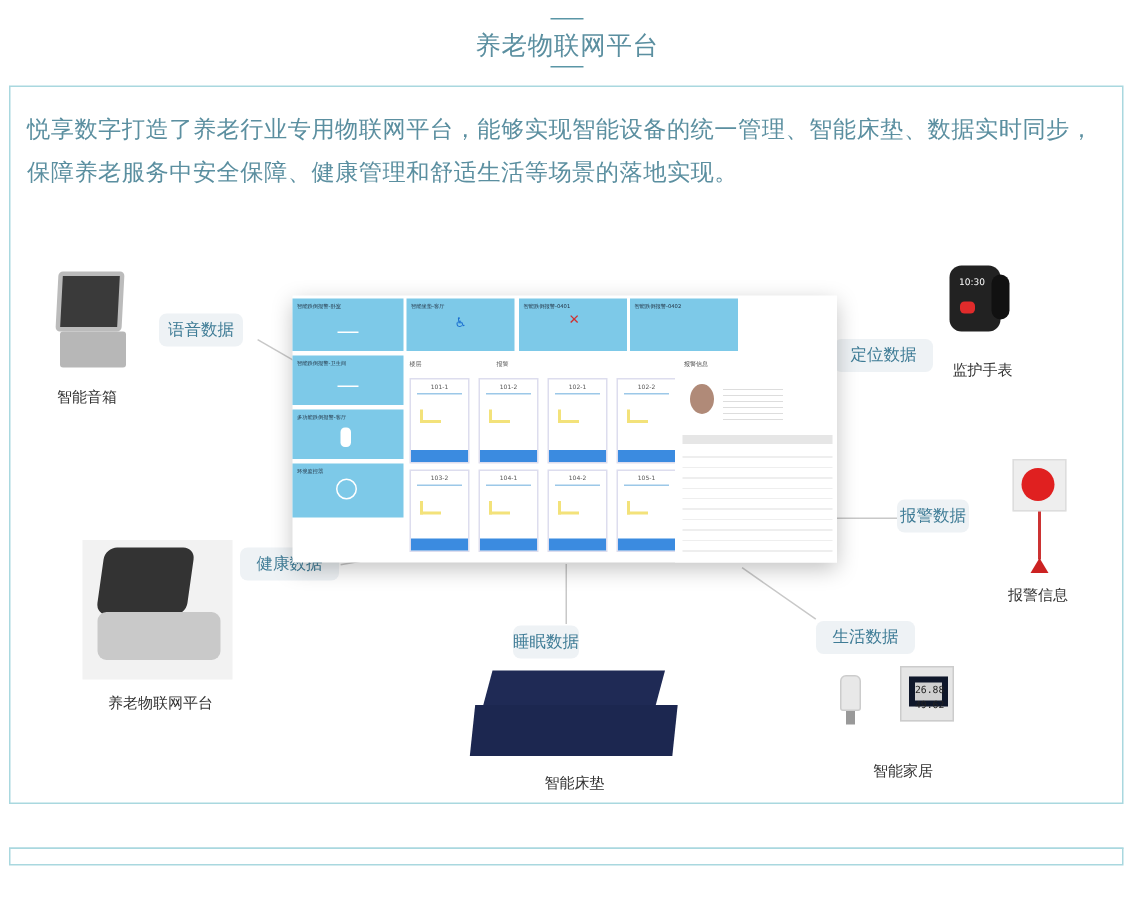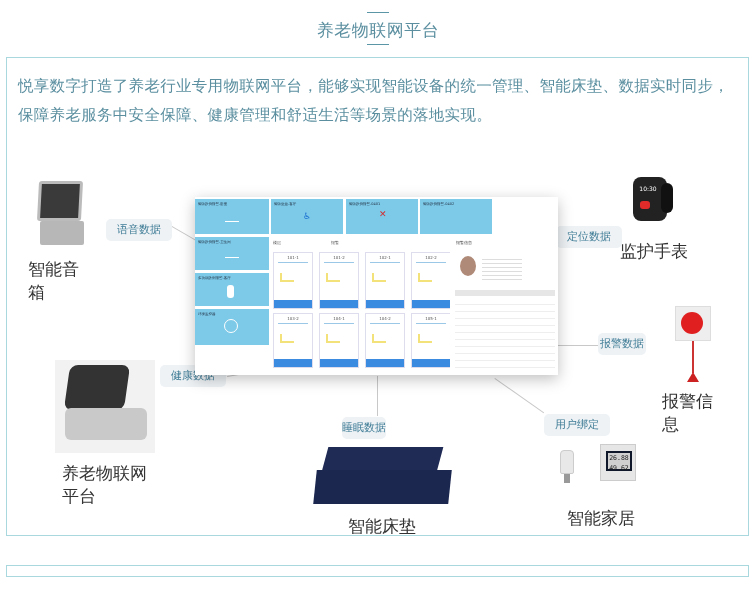--- a/index.html
+++ b/index.html
@@ -5,21 +5,21 @@
   * { box-sizing: border-box; margin: 0; padding: 0; }
   body { width: 756px; height: 601px; background: #ffffff; font-family: "DejaVu Sans", sans-serif; position: relative; overflow: hidden; }
   .title-wrap { position: absolute; left: 0; top: 0; width: 756px; height: 60px; text-align: center; }
   .title-line { position: absolute; left: 367px; width: 22px; height: 1px; background: #5a96a6; }
   .title { position: absolute; top: 19px; left: 0; width: 756px; text-align: center; color: #5b8fa0; font-size: 17px; letter-spacing: 0.5px; }
   .frame { position: absolute; left: 6px; top: 57px; width: 743px; height: 479px; border: 1px solid #a9d8df; }
   .frame2 { position: absolute; left: 6px; top: 565px; width: 743px; height: 12px; border: 1px solid #a9d8df; border-top: 1px solid #a9d8df; }
   .frame-bottom { position: absolute; left: 6px; top: 565px; width: 743px; height: 1px; background: #a9d8df; }
   .intro { position: absolute; left: 18px; top: 72px; width: 722px; color: #5b8fa0; font-size: 15.5px; line-height: 29px; letter-spacing: 0.3px; }
   .tag { position: absolute; background: #eef2f5; color: #3f7c96; font-size: 11px; border-radius: 5px; text-align: center; line-height: 22px; height: 22px; }
-  .label { position: absolute; color: #333; font-size: 17px; }
+  .label { position: absolute; color: #333; font-size: 10px; text-align: center; }
   .line { position: absolute; background: #c8c8c8; height: 1px; transform-origin: 0 0; }
   .dash { position: absolute; left: 195px; top: 197px; width: 363px; height: 178px; box-shadow: 0 4px 14px rgba(0,0,0,0.25); background: #fff; }
   .lcard { position: absolute; background: #7dc9e8; }
   .lcard .t { position: absolute; left: 3px; top: 3px; font-size: 3.5px; color: #234; }
   .bed { position: absolute; background: #fff; border: 1px solid #dde; }
   .bed .bar { position: absolute; left: 0; bottom: 0; width: 100%; height: 8px; background: #3b8be0; }
   .bed .hdr { position: absolute; left: 4px; right: 4px; top: 9px; height: 1px; background: #9cc8e8; }
   .bed .bn { position: absolute; top: 2px; width: 100%; text-align: center; font-size: 4px; color: #555; }
   .bed .icon { position: absolute; left: 6px; top: 20px; width: 14px; height: 9px; border: 2px solid #f3e27a; border-top: none; border-right: none; }
   .panel { position: absolute; left: 450px; top: 236px; width: 108px; height: 139px; background: #fff; }
@@ -47,21 +47,21 @@
 <div class="line" style="left:558px;top:345px;width:40px"></div>
 <div class="line" style="left:227px;top:376px;width:45px;transform:rotate(-10deg)"></div>
 <div class="line" style="left:378px;top:376px;width:40px;transform:rotate(90deg)"></div>
 <div class="line" style="left:495px;top:378px;width:60px;transform:rotate(35deg)"></div>
 
 <div class="img" style="left:36px;top:181px;width:52px;height:68px;">
   <div style="position:absolute;left:2px;top:0;width:44px;height:40px;background:#3a3a3a;border:3px solid #bbb;border-radius:3px;transform:skewX(-3deg)"></div>
   <div style="position:absolute;left:4px;top:40px;width:44px;height:24px;background:#b7b7b7;border-radius:2px"></div>
 </div>
 <div class="label" style="left:28px;top:258px;width:60px">智能音箱</div>
-<div class="tag" style="left:106px;top:219px;width:66px">语音数据</div>
+<div class="tag" style="left:106px;top:209px;width:56px">语音数据</div>
 
 <div class="img" style="left:625px;top:175px;width:50px;height:50px;">
   <div style="position:absolute;left:8px;top:2px;width:34px;height:44px;background:#222;border-radius:8px"></div>
   <div style="position:absolute;left:12px;top:10px;width:22px;height:10px;color:#fff;font-size:6px;text-align:center">10:30</div>
   <div style="position:absolute;left:15px;top:26px;width:10px;height:8px;background:#e02b2b;border-radius:3px"></div>
   <div style="position:absolute;left:36px;top:8px;width:12px;height:30px;background:#111;border-radius:6px"></div>
 </div>
 <div class="label" style="left:620px;top:240px;width:70px">监护手表</div>
 <div class="tag" style="left:556px;top:226px;width:66px">定位数据</div>
 
@@ -86,27 +86,27 @@
   <div style="position:absolute;left:0;top:23px;width:135px;height:34px;background:#1c2750;transform:skewX(-6deg)"></div>
 </div>
 <div class="label" style="left:348px;top:515px;width:70px">智能床垫</div>
 <div class="tag" style="left:342px;top:417px;width:44px">睡眠数据</div>
 
 <div class="img" style="left:560px;top:450px;width:14px;height:35px;">
   <div style="position:absolute;left:0;top:0;width:14px;height:24px;background:#e8e8e8;border-radius:4px 4px 2px 2px;border:1px solid #ccc"></div>
   <div style="position:absolute;left:4px;top:24px;width:6px;height:9px;background:#999"></div>
 </div>
 <div class="img" style="left:600px;top:444px;width:36px;height:37px;background:#e6e6e6;border:1px solid #ccc;">
-  <div style="position:absolute;left:5px;top:6px;width:26px;height:20px;background:#d0d0d0;border:2px solid #0f172a;font-size:6.5px;line-height:10px;color:#222;text-align:center;font-family:'DejaVu Sans Mono',monospace">
+  <div style="position:absolute;left:5px;top:6px;width:26px;height:20px;background:#d0d0d0;border:4px solid #0f172a;font-size:6.5px;line-height:10px;color:#222;text-align:center;font-family:'DejaVu Sans Mono',monospace">
     <div>26.88</div>
     <div>49.62</div>
   </div>
 </div>
 <div class="label" style="left:567px;top:507px;width:70px">智能家居</div>
-<div class="tag" style="left:544px;top:414px;width:66px">用户绑定</div>
+<div class="tag" style="left:544px;top:414px;width:66px">生活数据</div>
 
 <div class="dash">
   <div class="lcard" style="left:0;top:2px;width:74px;height:35px">
       <span class="t">智能跌倒报警-卧室</span>
       <div style="position:absolute;left:30px;top:22px;width:14px;height:1px;background:#fff"></div>
     </div>
   <div class="lcard" style="left:0;top:40px;width:74px;height:33px">
       <span class="t">智能跌倒报警-卫生间</span>
       <div style="position:absolute;left:30px;top:20px;width:14px;height:1px;background:#fff"></div>
     </div>

